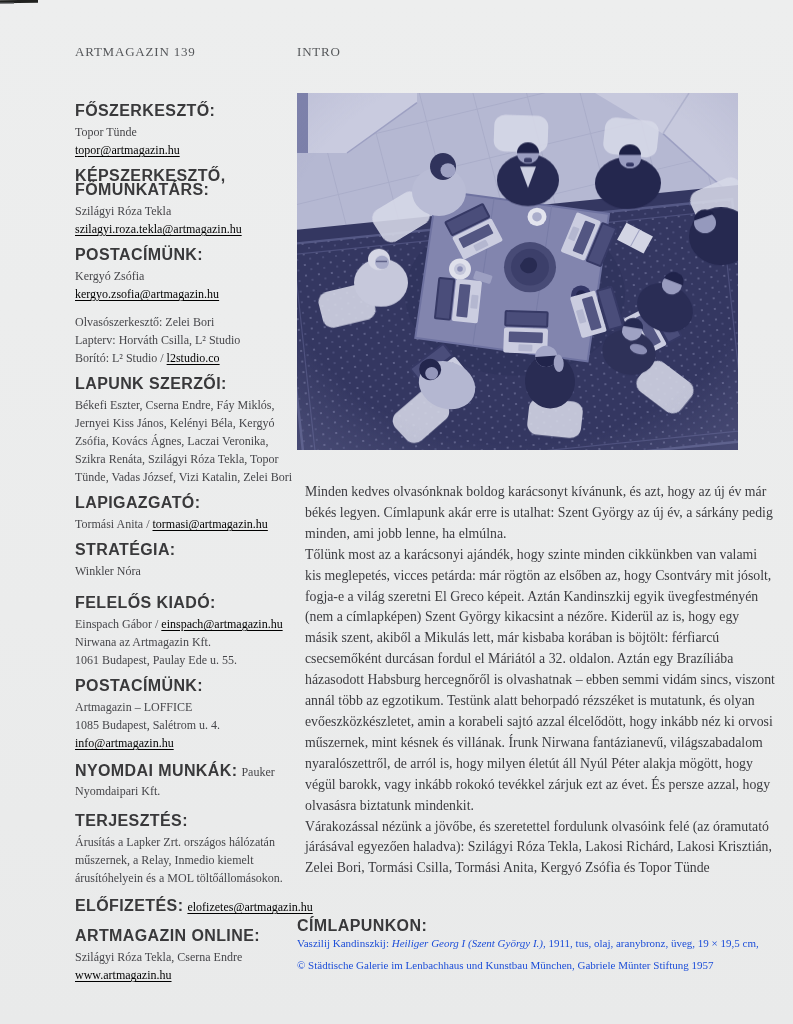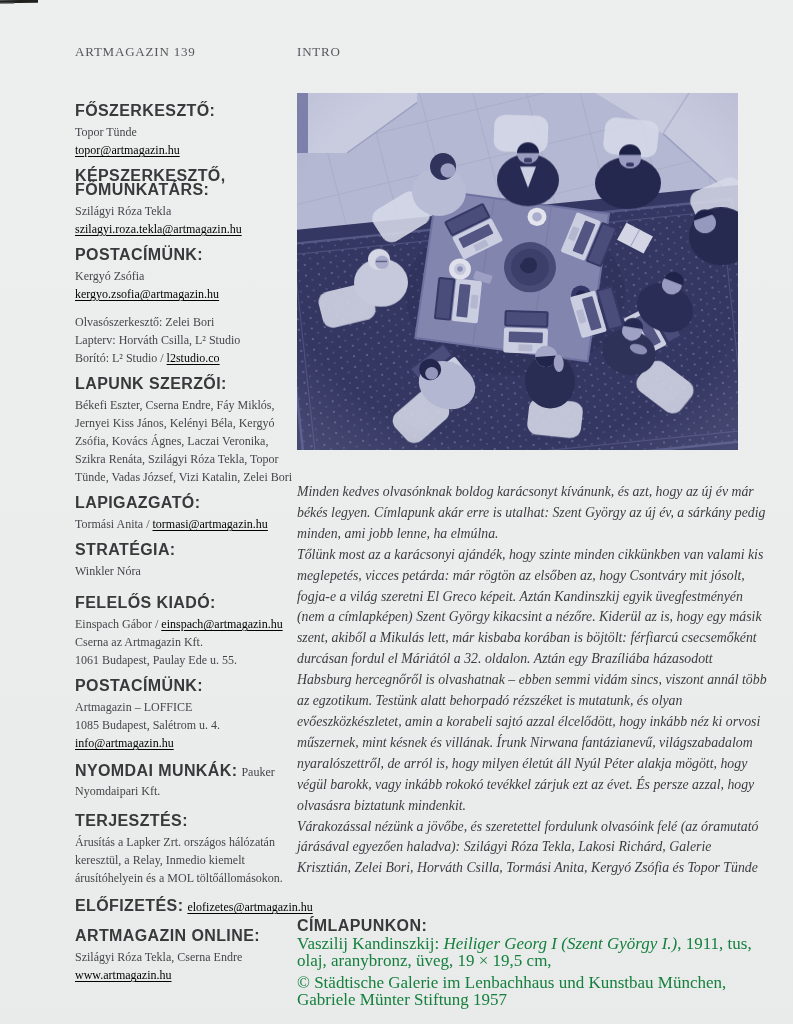--- a/index.html
+++ b/index.html
@@ -33,29 +33,29 @@
   .inline-label{display:inline;margin-bottom:0;}
   .gap{margin-left:4px;}
 
   
   .photo{
     position:absolute;left:297px;top:93px;width:441px;height:357px;
     margin:0;overflow:hidden;background:#b5b8d2;
   }
   .photo svg{display:block;width:100%;height:100%;}
 
-  .intro{position:absolute;left:297px;top:482px;width:470px;font-style:italic;}
+  .intro{position:absolute;left:305px;top:482px;width:470px;}
   .intro p{
     margin:0;font-size:13.8px;line-height:20.9px;color:#3c3c40;
     text-align:left;
   }
 
   .caption{position:absolute;left:297px;top:919px;width:486px;}
   .caption .label{margin-bottom:2px;}
-  .cap-line{font-size:17px;line-height:17px;color:#15803d;margin-bottom:5px;}
+  .cap-line{font-size:11px;line-height:17px;color:#1d4ed8;margin-bottom:5px;}
   .it{font-style:italic;}
 </style>
 </head>
 <body>
 
 <div class="scan-edge"></div>
 <div class="scan-edge2"></div>
 
 <div class="kicker mag">ARTMAGAZIN 139</div>
 <div class="kicker sec">INTRO</div>
@@ -97,38 +97,38 @@
   </div>
 
   <div class="block" style="margin-bottom:16px">
     <div class="label">STRATÉGIA:</div>
     <div class="line">Winkler Nóra</div>
   </div>
 
   <div class="block">
     <div class="label">FELELŐS KIADÓ:</div>
     <div class="line"><span>Einspach Gábor / </span><span class="lnk">einspach@artmagazin.hu</span></div>
-    <div class="line">Cserna az Artmagazin Kft.</div>
+    <div class="line">Nirwana az Artmagazin Kft.</div>
     <div class="line">1061 Budapest, Paulay Ede u. 55.</div>
   </div>
 
   <div class="block">
     <div class="label">POSTACÍMÜNK:</div>
     <div class="line">Artmagazin – LOFFICE</div>
     <div class="line">1085 Budapest, Salétrom u. 4.</div>
     <div class="line"><span class="lnk">info@artmagazin.hu</span></div>
   </div>
 
   <div class="block" style="margin-bottom:14px">
     <span class="label inline-label">NYOMDAI MUNKÁK:</span><span class="line gap">Pauker Nyomdaipari Kft.</span>
   </div>
 
   <div class="block">
     <div class="label">TERJESZTÉS:</div>
-    <div class="line">Árusítás a Lapker Zrt. országos hálózatán keresztül, a Relay, Inmedio kiemelt árusítóhelyein és a MOL töltőállomásokon.</div>
+    <div class="line">Árusítás a Lapker Zrt. országos hálózatán műszernek, a Relay, Inmedio kiemelt árusítóhelyein és a MOL töltőállomásokon.</div>
   </div>
 
   <div class="block" style="margin-bottom:13px">
     <span class="label inline-label">ELŐFIZETÉS:</span><span class="line gap"><span class="lnk">elofizetes@artmagazin.hu</span></span>
   </div>
 
   <div class="block">
     <div class="label">ARTMAGAZIN ONLINE:</div>
     <div class="line">Szilágyi Róza Tekla, Cserna Endre</div>
     <div class="line"><span class="lnk">www.artmagazin.hu</span></div>
@@ -279,20 +279,20 @@
       <circle cx="-19" cy="-5" r="6.5" fill="#9396ba"></circle>
     </g>
 
     <rect width="441" height="369" fill="url(#vig)"></rect>
   </svg>
 </figure>
 
 <section class="intro">
   <p>Minden kedves olvasónknak boldog karácsonyt kívánunk, és azt, hogy az új év már békés legyen. Címlapunk akár erre is utalhat: Szent György az új év, a sárkány pedig minden, ami jobb lenne, ha elmúlna.</p>
   <p>Tőlünk most az a karácsonyi ajándék, hogy szinte minden cikkünkben van valami kis meglepetés, vicces petárda: már rögtön az elsőben az, hogy Csontváry mit jósolt, fogja-e a világ szeretni El Greco képeit. Aztán Kandinszkij egyik üvegfestményén (nem a címlapképen) Szent György kikacsint a nézőre. Kiderül az is, hogy egy másik szent, akiből a Mikulás lett, már kisbaba korában is böjtölt: férfiarcú csecsemőként durcásan fordul el Máriától a 32. oldalon. Aztán egy Brazíliába házasodott Habsburg hercegnőről is olvashatnak – ebben semmi vidám sincs, viszont annál több az egzotikum. Testünk alatt behorpadó rézszéket is mutatunk, és olyan evőeszközkészletet, amin a korabeli sajtó azzal élcelődött, hogy inkább néz ki orvosi műszernek, mint késnek és villának. Írunk Nirwana fantázianevű, világszabadalom nyaralószettről, de arról is, hogy milyen életút áll Nyúl Péter alakja mögött, hogy végül barokk, vagy inkább rokokó tevékkel zárjuk ezt az évet. És persze azzal, hogy olvasásra biztatunk mindenkit.</p>
-  <p>Várakozással nézünk a jövőbe, és szeretettel fordulunk olvasóink felé (az óramutató járásával egyezően haladva): Szilágyi Róza Tekla, Lakosi Richárd, Galerie Krisztián, Zelei Bori, Horváth Csilla, Tormási Anita, Kergyó Zsófia és Topor Tünde</p>
+  <p>Várakozással nézünk a jövőbe, és szeretettel fordulunk olvasóink felé (az óramutató járásával egyezően haladva): Szilágyi Róza Tekla, Lakosi Richárd, Lakosi Krisztián, Zelei Bori, Tormási Csilla, Tormási Anita, Kergyó Zsófia és Topor Tünde</p>
 </section>
 
 <footer class="caption">
   <div class="label">CÍMLAPUNKON:</div>
   <div class="cap-line"><span>Vaszilij Kandinszkij: </span><span class="it">Heiliger Georg I (Szent György I.)</span><span>, 1911, tus, olaj, aranybronz, üveg, 19 × 19,5 cm,</span></div>
   <div class="cap-line">© Städtische Galerie im Lenbachhaus und Kunstbau München, Gabriele Münter Stiftung 1957</div>
 </footer>
 
 </body></html>

